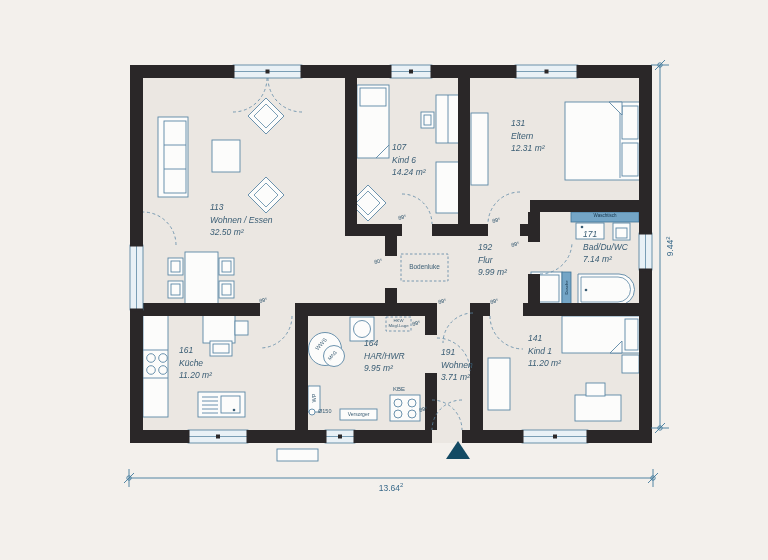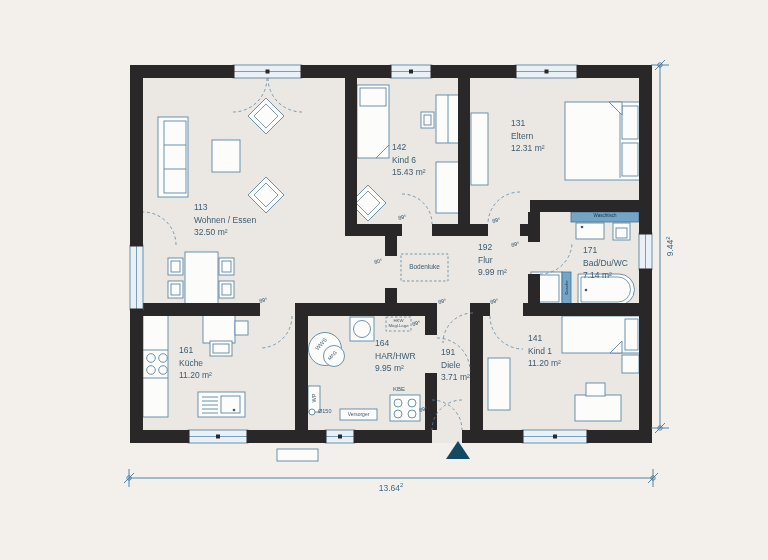--- a/index.html
+++ b/index.html
@@ -1,19 +1,19 @@
 <!DOCTYPE html>
 <html><head>
 <meta charset="utf-8">
 <style>
   html,body{margin:0;padding:0;background:#f3f0ec;}
   #stage{position:relative;width:768px;height:560px;background:#f3f0ec;overflow:hidden;
          font-family:"Liberation Sans",sans-serif;}
   #plan-svg{position:absolute;left:0;top:0;}
-  .lbl{position:absolute;color:#3a5d74;font-size:8.5px;line-height:12.5px;white-space:nowrap;}
+  .lbl{position:absolute;color:#3a5d74;font-size:8.5px;line-height:12.5px;white-space:nowrap;font-style:italic;}
   .dl{position:absolute;color:#3a5d74;font-size:5.5px;line-height:6px;transform:rotate(-15deg);white-space:nowrap;}
   .eq{position:absolute;color:#3a5d74;white-space:nowrap;}
   .ctr{text-align:center;}
   .dim{position:absolute;color:#3a6a8a;font-size:8.5px;line-height:10px;}
   .dim sup{font-size:6px;}
 </style>
 </head>
 <body>
 
 <div id="stage">
@@ -197,58 +197,58 @@
       <path d="M651,65 H669" stroke="#41799c" stroke-width="0.9" fill="none"></path>
       <path d="M651,428 H669" stroke="#41799c" stroke-width="0.9" fill="none"></path>
       <path d="M655,70 L665,60" stroke="#41799c" stroke-width="0.9" fill="none"></path>
       <path d="M655,433 L665,423" stroke="#41799c" stroke-width="0.9" fill="none"></path>
       <circle cx="129" cy="478" r="2.2" fill="none" stroke="#41799c" stroke-width="0.9"></circle>
       <circle cx="653" cy="478" r="2.2" fill="none" stroke="#41799c" stroke-width="0.9"></circle>
       <circle cx="660" cy="65" r="2.2" fill="none" stroke="#41799c" stroke-width="0.9"></circle>
       <circle cx="660" cy="428" r="2.2" fill="none" stroke="#41799c" stroke-width="0.9"></circle>
     </svg>
 
-  <div class="lbl" style="left:194px;top:201px">
+  <div class="lbl" style="left:210px;top:201px">
     <div>113</div>
     <div>Wohnen / Essen</div>
     <div>32.50 m²</div>
   </div>
   <div class="lbl" style="left:392px;top:141px">
-    <div>142</div>
+    <div>107</div>
     <div>Kind 6</div>
-    <div>15.43 m²</div>
+    <div>14.24 m²</div>
   </div>
   <div class="lbl" style="left:511px;top:117px">
     <div>131</div>
     <div>Eltern</div>
     <div>12.31 m²</div>
   </div>
-  <div class="lbl" style="left:583px;top:244px">
+  <div class="lbl" style="left:583px;top:228px">
     <div>171</div>
     <div>Bad/Du/WC</div>
     <div>7.14 m²</div>
   </div>
   <div class="lbl" style="left:478px;top:241px">
     <div>192</div>
     <div>Flur</div>
     <div>9.99 m²</div>
   </div>
   <div class="lbl" style="left:179px;top:344px">
     <div>161</div>
     <div>Küche</div>
     <div>11.20 m²</div>
   </div>
-  <div class="lbl" style="left:375px;top:337px">
+  <div class="lbl" style="left:364px;top:337px">
     <div>164</div>
     <div>HAR/HWR</div>
     <div>9.95 m²</div>
   </div>
   <div class="lbl" style="left:441px;top:346px">
     <div>191</div>
-    <div>Diele</div>
+    <div>Wohnen</div>
     <div>3.71 m²</div>
   </div>
   <div class="lbl" style="left:528px;top:332px">
     <div>141</div>
     <div>Kind 1</div>
     <div>11.20 m²</div>
   </div>
 
   <span class="dl" style="left:398px;top:214px">89⁵</span>
   <span class="dl" style="left:492px;top:217px">89⁵</span>

